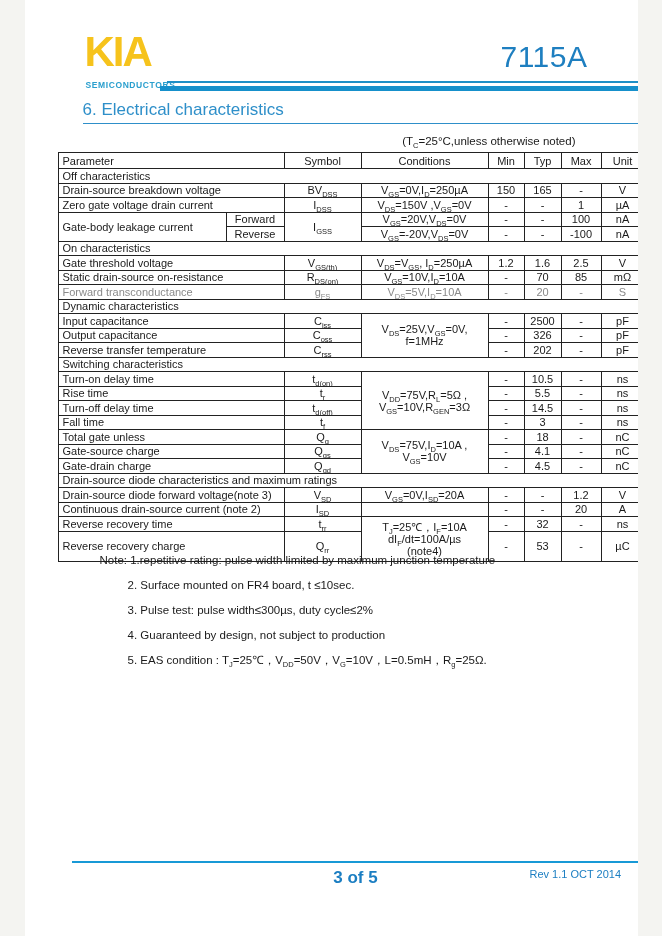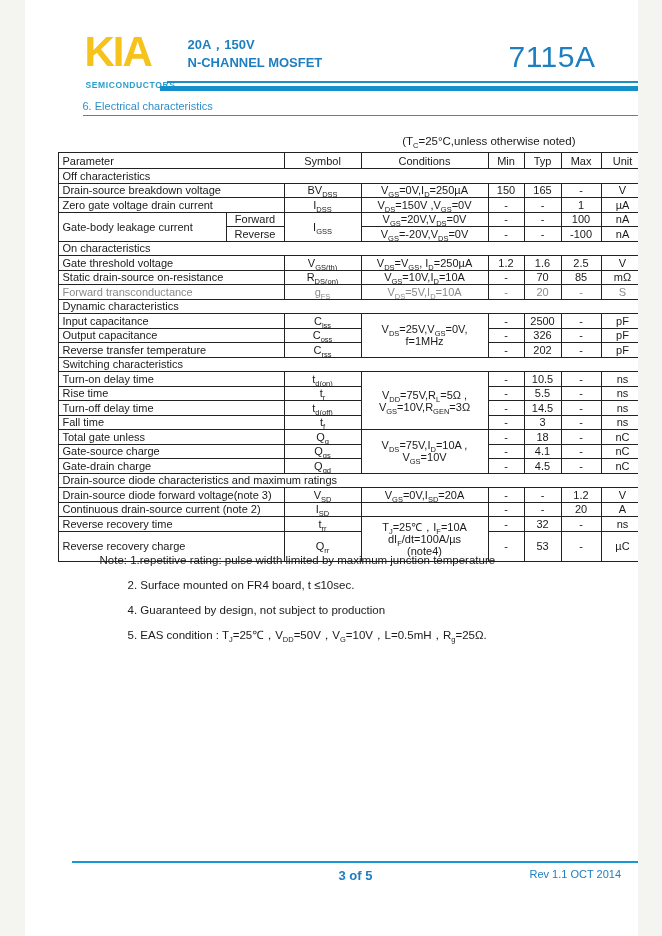--- a/index.html
+++ b/index.html
@@ -27,30 +27,30 @@
     position:absolute; left:61px; top:80px;
     font-size:8.5px; font-weight:bold; letter-spacing:0.6px;
     color:#2a9fce;
   }
   .mid-block {
     position:absolute; left:163px; top:36px;
     font-size:13px; font-weight:bold; color:#1e7fc0;
     line-height:18px;
   }
   .part-number {
-    position:absolute; right:42px; top:40px;
+    position:absolute; right:50px; top:40px;
     font-size:30px; color:#1e7fc0; letter-spacing:0.5px;
   }
   .rule-thin  { position:absolute; left:142px; top:81px; width:479px; height:2px; background:#1e8fc6; }
   .rule-thick { position:absolute; left:135px; top:86px; width:490px; height:5px; background:#1690cb; }
 
   
   .section-title {
     position:absolute; left:58px; top:100px; width:564px;
-    font-size:11px; color:#2e8fc9;
+    font-size:17px; color:#2e8fc9;
     padding-bottom:3px;
     border-bottom:1.5px solid #2e8fc9;
   }
   .cond-note {
     position:absolute; right:62px; top:135px;
     font-size:11.5px; color:#1a1a1a;text-align:right;
   }
 
   
   .table-wrap { position:absolute; left:33px; top:152px; }
@@ -74,38 +74,34 @@
   .notes { position:absolute; left:75px; top:554px; font-size:11.5px; line-height:13px; }
   .note-line { margin-bottom:12px; white-space:pre; }
   .note-line.indent { padding-left:28px; }
 
   
   .footer-rule {
     position:absolute; left:47px; top:861px; width:575px; height:2px; background:#1899d6;
   }
   .footer-page {
     position:absolute; left:271px; top:868px; width:120px; text-align:center;
-    font-size:13px; font-weight:bold; color:#1b7ec2;
+    font-size:17px; font-weight:bold; color:#1b7ec2;
   }
   .footer-rev {
     position:absolute; left:505px; top:868px;
     font-size:11px; font-weight:normal; color:#1b7ec2;
   }
 </style>
 </head>
 <body>
 
 <div class="page">
 
   <div class="logo">KIA</div>
   <div class="logo-sub">SEMICONDUCTORS</div>
-  <div class="mid-block">
-    <div>20A，150V</div>
-    <div>N-CHANNEL MOSFET</div>
-  </div>
   <div class="part-number">7115A</div>
   <div class="rule-thin"></div>
   <div class="rule-thick"></div>
 
   <div class="section-title">6.  Electrical characteristics</div>
   <div class="cond-note">(T<sub>C</sub>=25°C,unless otherwise noted)</div>
 
   <div class="table-wrap">
     <table>
       <colgroup>
@@ -324,20 +320,21 @@
             <td>-</td>
             <td>µC</td>
           </tr>
         </tbody>
     </table>
   </div>
 
   <div class="notes">
     <div class="note-line"><span>Note: </span><span>1.repetitive rating: pulse width limited by maximum junction temperature</span></div>
     <div class="note-line indent"><span>2. Surface mounted on FR4 board, t ≤10sec.</span></div>
+    <div class="note-line indent"><span>3. Pulse test: pulse width≤300µs, duty cycle≤2%</span></div>
     <div class="note-line indent"><span>4. Guaranteed by design, not subject to production</span></div>
     <div class="note-line indent"><span>5. EAS condition : T<sub>J</sub>=25℃，V<sub>DD</sub>=50V，V<sub>G</sub>=10V，L=0.5mH，R<sub>g</sub>=25Ω.</span></div>
   </div>
 
   <div class="footer-rule"></div>
   <div class="footer-page">3 of 5</div>
   <div class="footer-rev">Rev 1.1 OCT 2014</div>
 
 </div>
 

